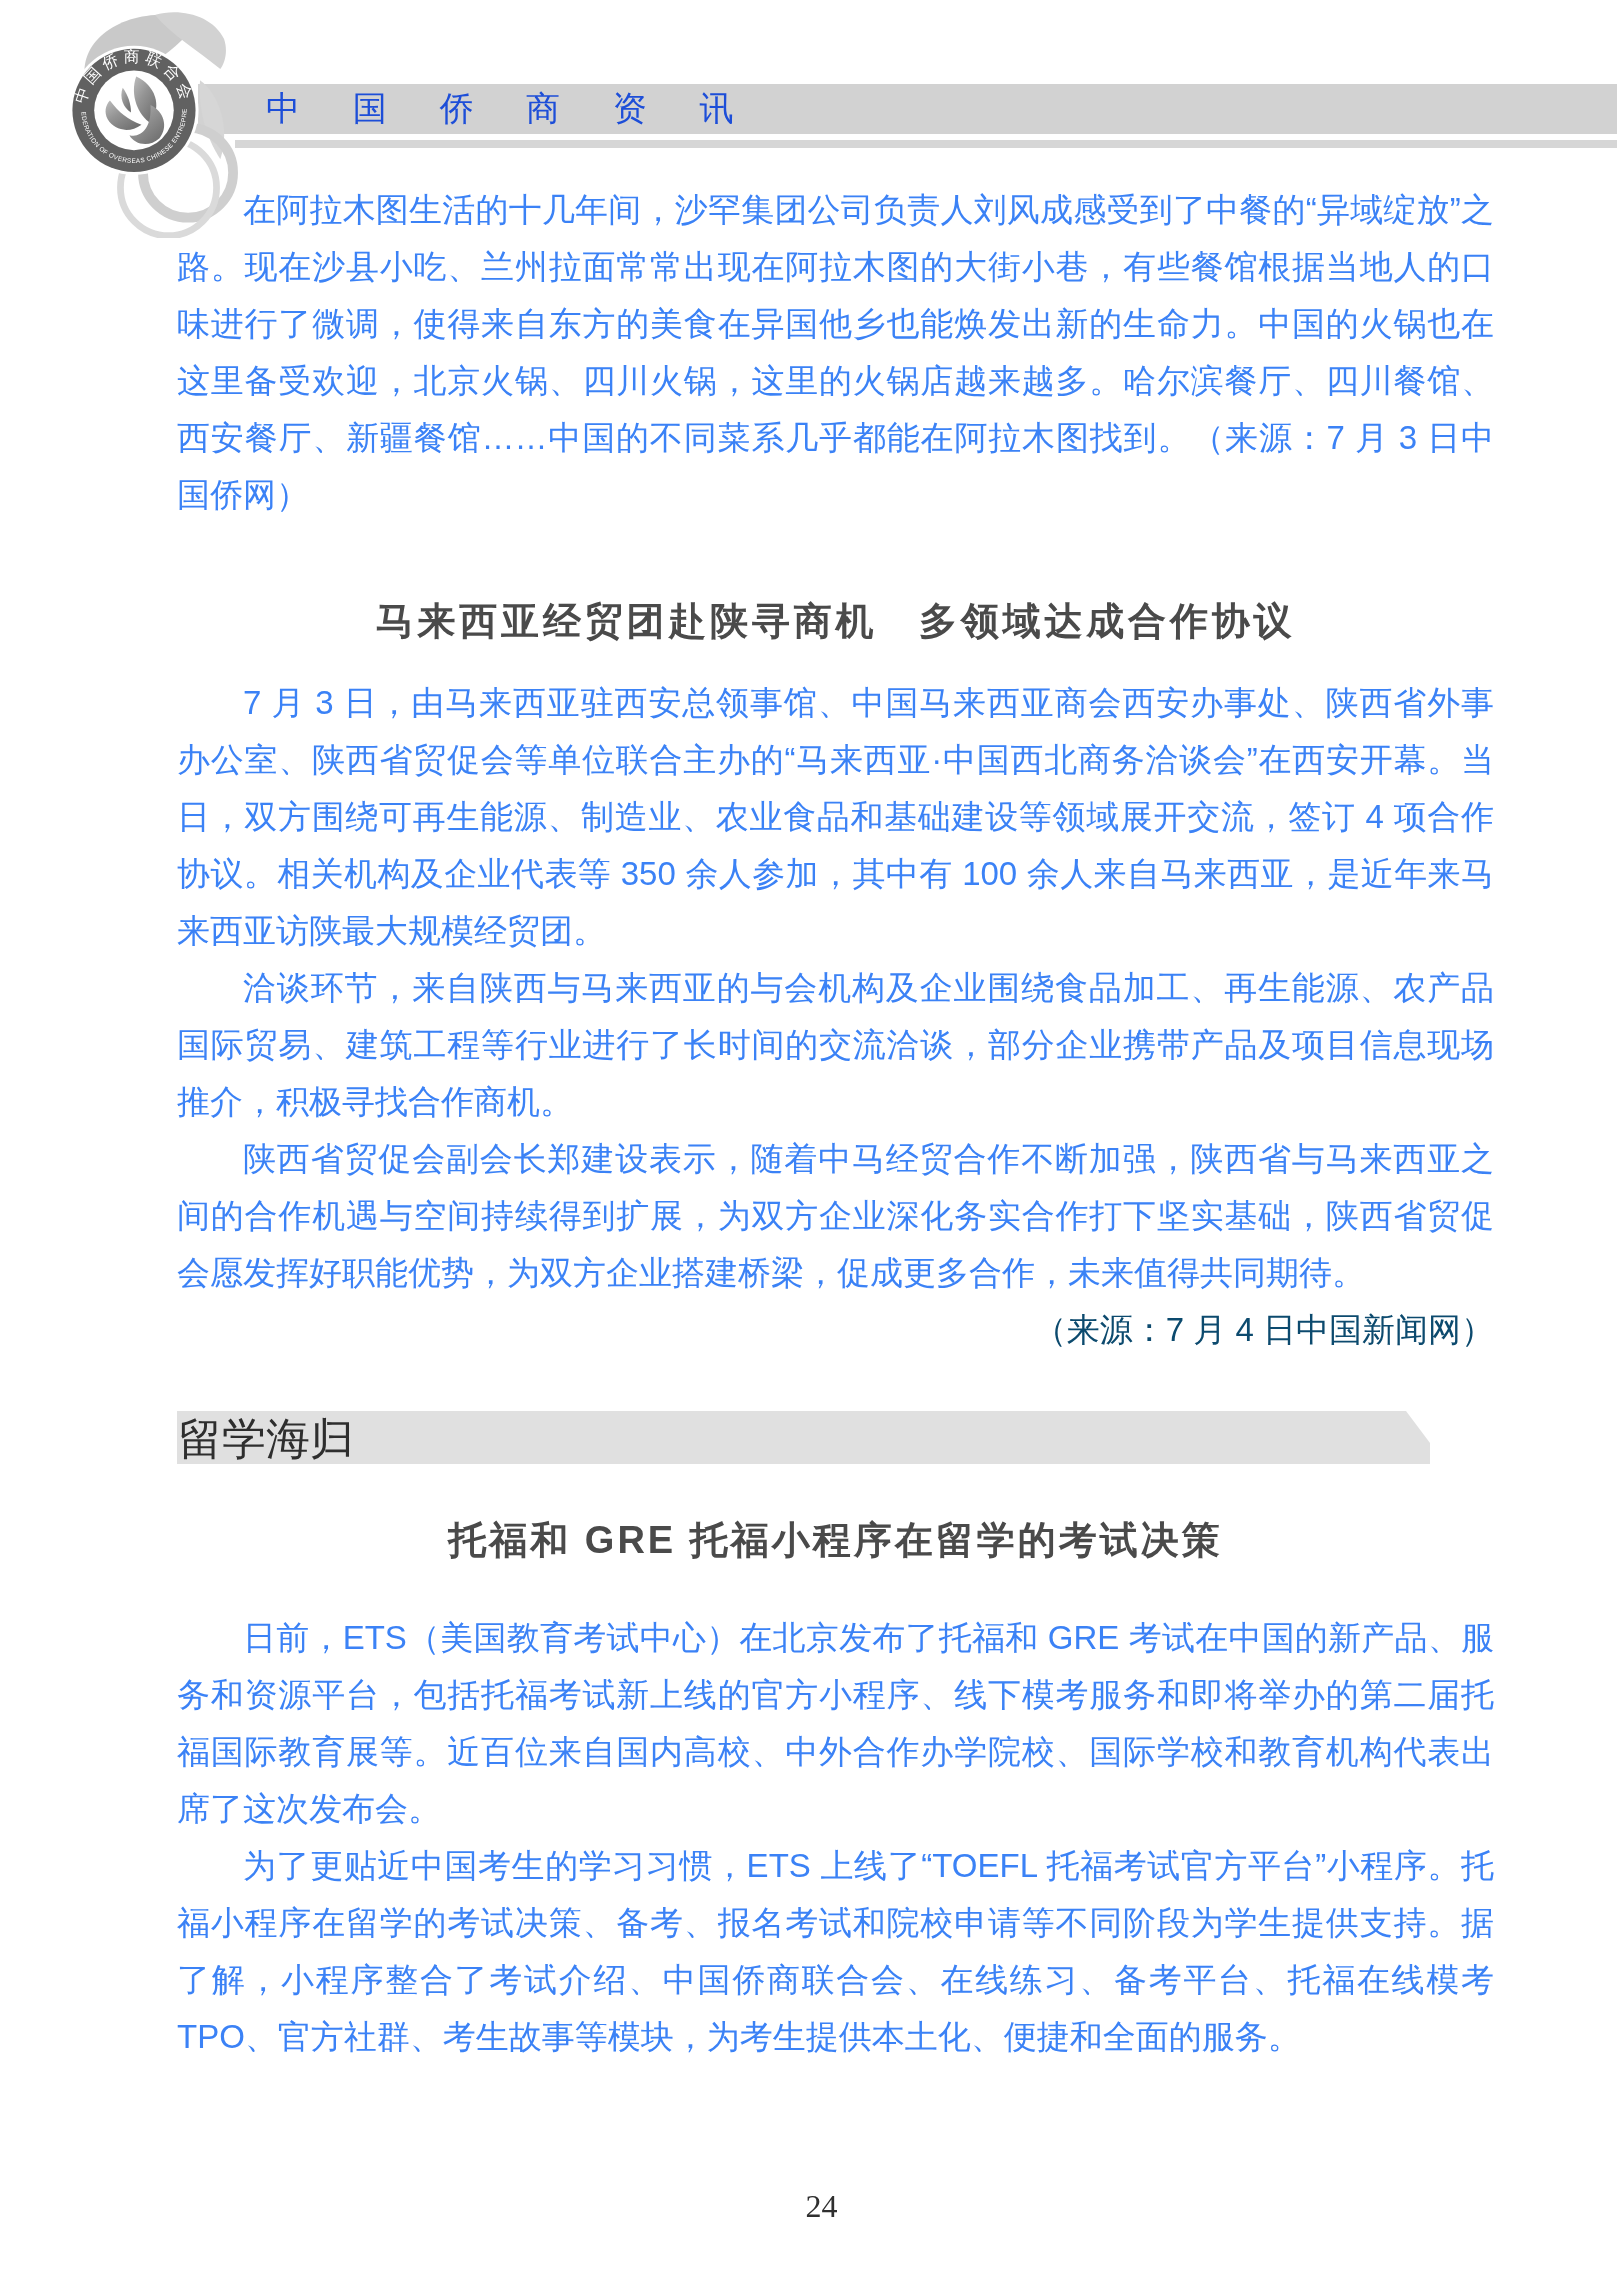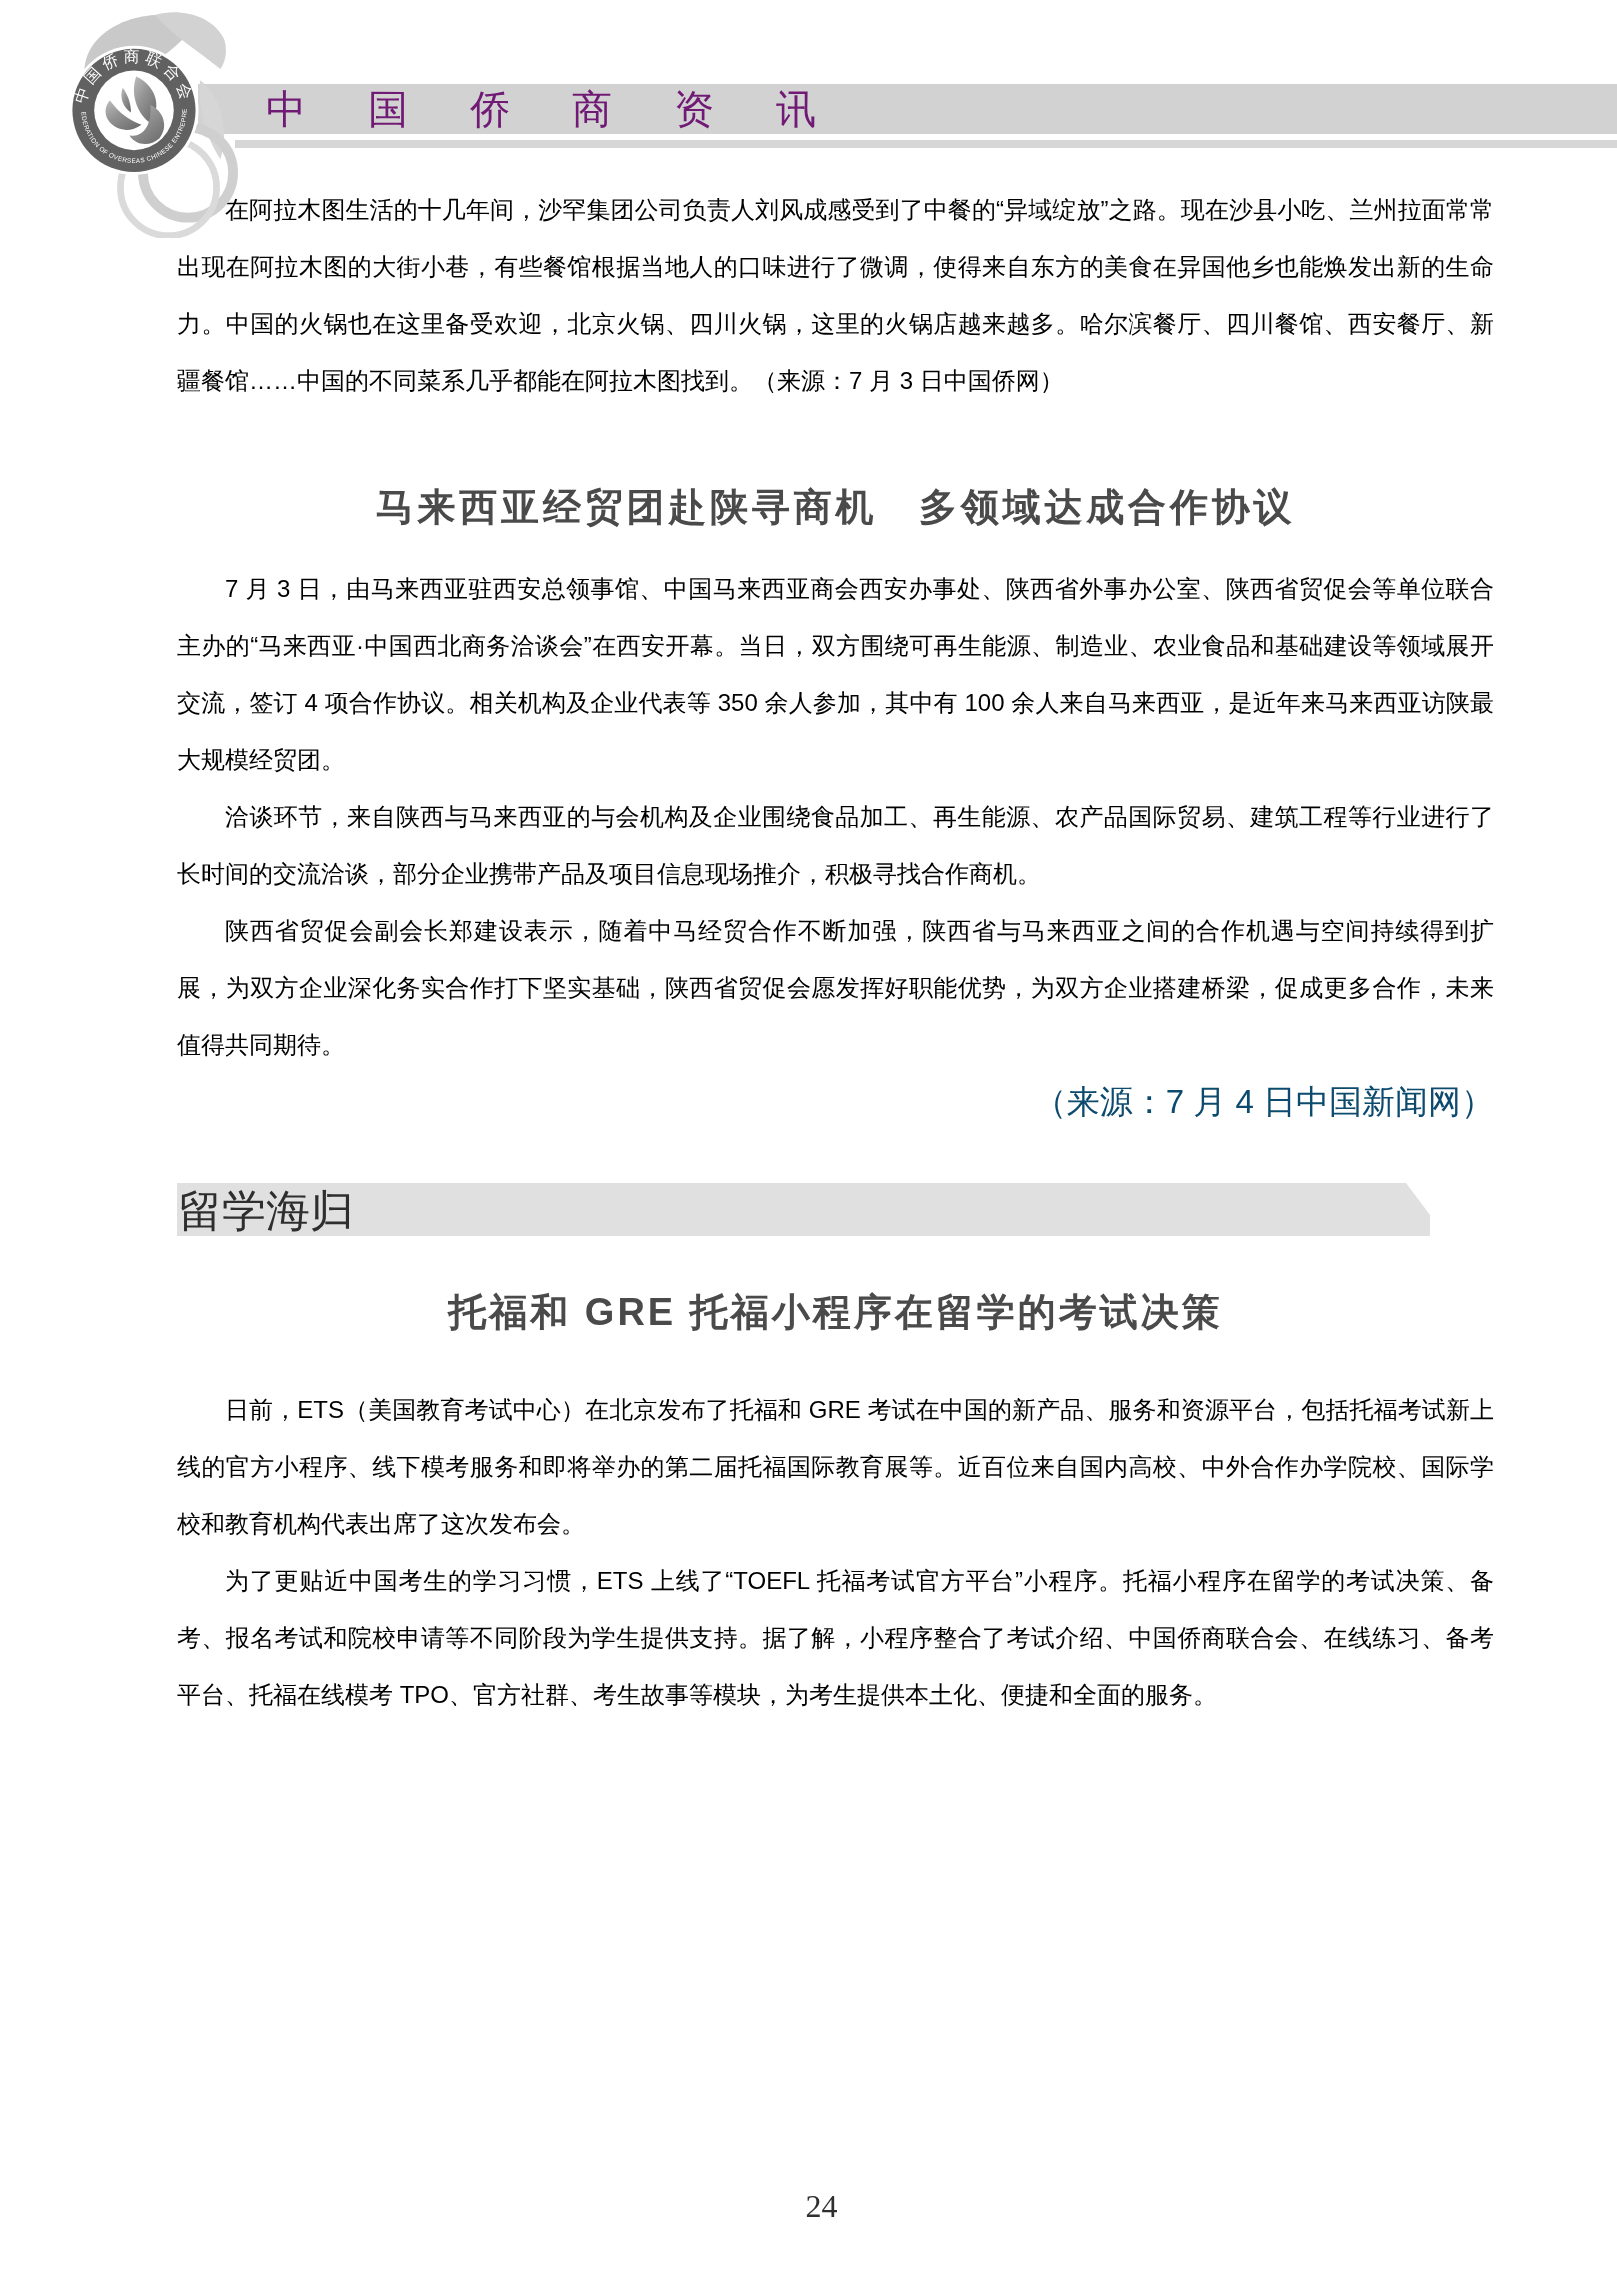--- a/index.html
+++ b/index.html
@@ -12,40 +12,40 @@
     overflow:hidden;
   }
   
   .band{
     position:absolute;left:198px;top:84px;right:0;height:50px;
     background:#d2d2d2;
     display:flex;align-items:center;
   }
   .band-title{
     padding-left:68px;
-    font-size:40px;color:#701a75;
+    font-size:34px;color:#1d4ed8;
     letter-spacing:1.55em;
     white-space:nowrap;
   }
   .band-strip{
     position:absolute;left:235px;top:140px;right:0;height:8.3px;
     background:#d6d6d6;
   }
   .logo{
     position:absolute;left:66px;top:9px;width:181px;height:229px;
     z-index:2;
   }
   
   .content{
     position:absolute;left:177px;top:181px;width:1317px;
   }
   .body-p{
     margin:0;
-    font-size:24px;line-height:57px;
-    color:#000000;
+    font-size:33px;line-height:57px;
+    color:#3b82f6;
     text-align:justify;
     text-indent:2em;
     font-weight:400;
   }
   .source-line{
     margin:0;
     font-size:33px;line-height:57px;
     color:#0c4a6e;
     text-align:right;
     font-weight:400;

